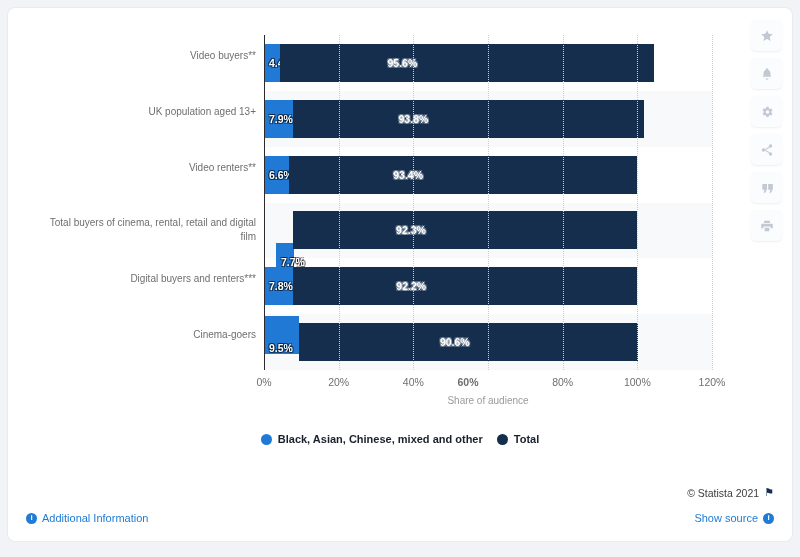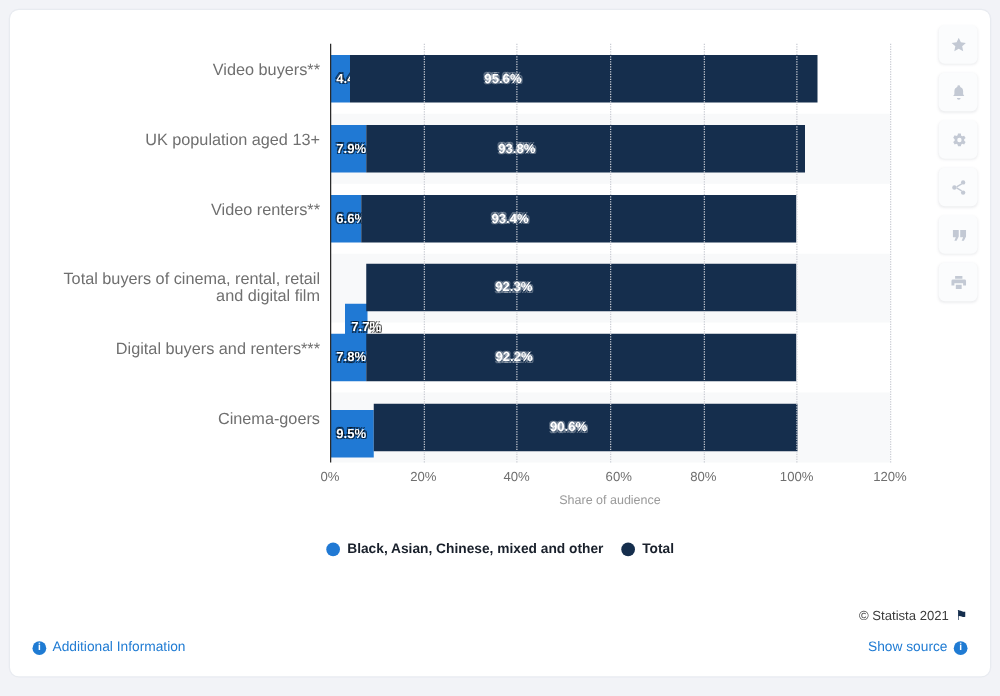--- a/index.html
+++ b/index.html
@@ -93,21 +93,21 @@
     text-shadow:
       -1px -1px 0 rgba(255,255,255,.30), 1px -1px 0 rgba(255,255,255,.30),
       -1px  1px 0 rgba(255,255,255,.30), 1px  1px 0 rgba(255,255,255,.30);
   }
 
   .cat-label {
     position: absolute;
     right: 0;
     width: 232px;
     text-align: right;
-    font-size: 13px;
+    font-size: 10px;
     color: #6f6f6f;
     line-height: 14px;
     padding-right: 8px;
     box-sizing: border-box;
   }
   .cat-wrap {
     position: absolute;
     left: 0;
     top: 27px;
     width: 256px;
@@ -320,21 +320,21 @@
           </div>
           <div class="bar seg-b" style="left: 28.7467px; width: 344.587px; top: 176.417px;">
             <span class="bar-label" style="margin-left: 103.376px;">92.3%</span>
           </div>
           <div class="bar seg-a" style="left: 0px; width: 29.12px; top: 232.25px;">
             <span class="bar-label">7.8%</span>
           </div>
           <div class="bar seg-b" style="left: 29.12px; width: 344.213px; top: 232.25px;">
             <span class="bar-label" style="margin-left: 103.264px;">92.2%</span>
           </div>
-          <div class="bar seg-a" style="left: 0px; width: 35.4667px; top: 293px;">
+          <div class="bar seg-a" style="left: 0px; width: 35.4667px; top: 281px; align-items: flex-end;">
             <span class="bar-label">9.5%</span>
           </div>
           <div class="bar seg-b" style="left: 35.4667px; width: 338.24px; top: 288.083px;">
             <span class="bar-label" style="margin-left: 101.472px; padding-left: 39px;">90.6%</span>
           </div>
         </div>
       <div id="grid-holder">
           <div class="gridline" style="left: 330.667px;"></div>
           <div class="gridline" style="left: 405.333px;"></div>
           <div class="gridline" style="left: 480px;"></div>
@@ -348,21 +348,21 @@
           <div class="cat-label" style="top: 69.75px;">UK population aged 13+</div>
           <div class="cat-label" style="top: 125.583px;">Video renters**</div>
           <div class="cat-label" style="top: 181.417px;">Total buyers of cinema, rental, retail and digital film</div>
           <div class="cat-label" style="top: 237.25px;">Digital buyers and renters***</div>
           <div class="cat-label" style="top: 293.083px;">Cinema-goers</div>
         </div>
       <div id="tick-holder">
           <div class="xtick" style="left: 256px;">0%</div>
           <div class="xtick" style="left: 330.667px;">20%</div>
           <div class="xtick" style="left: 405.333px;">40%</div>
-          <div class="xtick" style="left: 487px;">60%</div>
+          <div class="xtick" style="left: 460px; font-weight: bold;">60%</div>
           <div class="xtick" style="left: 554.667px;">80%</div>
           <div class="xtick" style="left: 629.333px;">100%</div>
           <div class="xtick" style="left: 704px; text-align: center;">120%</div>
         </div>
       <div class="xaxis-title">Share of audience</div>
     </div>
 
     <div class="legend" id="legend">
         <div class="legend-item">
           <span class="dot" style="background: rgb(32, 121, 212);"></span>

